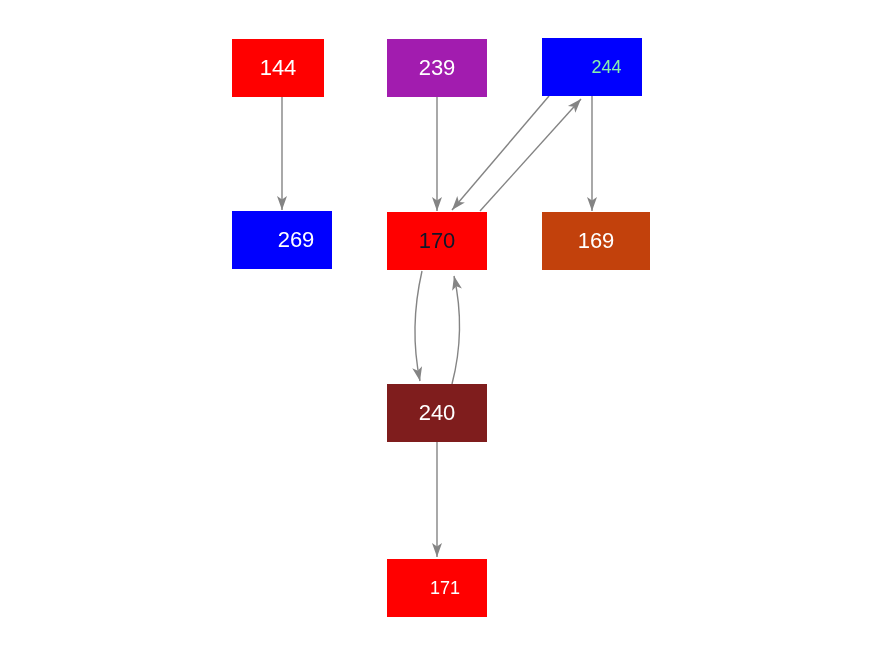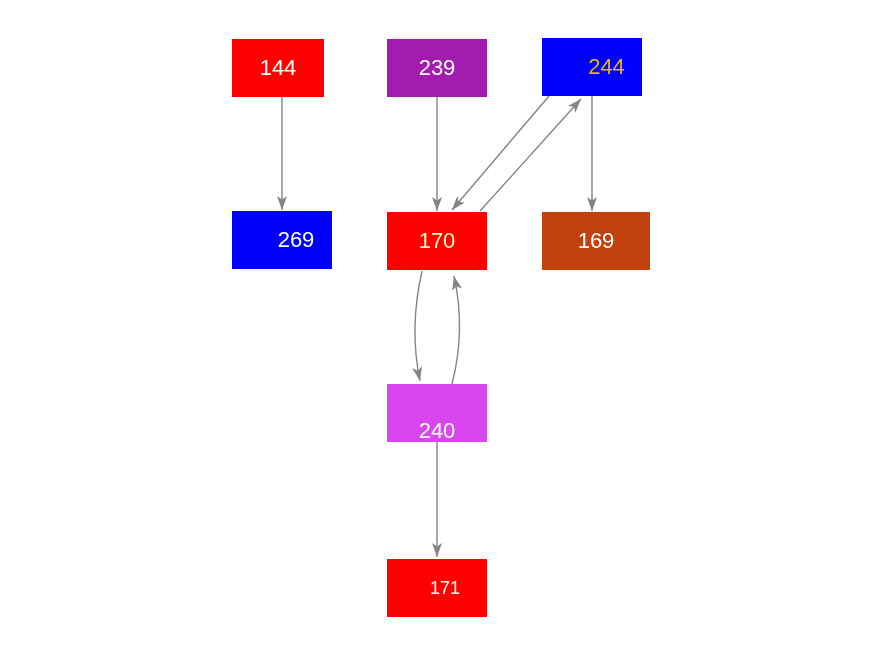--- a/index.html
+++ b/index.html
@@ -59,31 +59,31 @@
       <path d="M437,442 L437,557" class="edge" stroke="#848484" marker-end="url(#arrowhead)"></path>
     </svg>
   <div id="nodes-layer">
       <div class="node" style="left: 232px; top: 39px; width: 92px; height: 58px; background: rgb(255, 0, 0);">
         <span style="color: rgb(255, 255, 255); font-size: 22px;">144</span>
       </div>
       <div class="node" style="left: 387px; top: 39px; width: 100px; height: 58px; background: #a21caf;">
         <span style="color: rgb(255, 255, 255); font-size: 22px;">239</span>
       </div>
       <div class="node" style="left: 542px; top: 38px; width: 100px; height: 58px; background: rgb(0, 0, 255);">
-        <span style="color: #eab308; font-size: 22px; margin-left: 29px;">244</span>
+        <span style="color: #86efac; font-size: 18px; margin-left: 29px;">244</span>
       </div>
       <div class="node" style="left: 232px; top: 211px; width: 100px; height: 58px; background: rgb(0, 0, 255);">
         <span style="color: rgb(255, 255, 255); font-size: 22px; margin-left: 28px;">269</span>
       </div>
       <div class="node" style="left: 387px; top: 212px; width: 100px; height: 58px; background: rgb(255, 0, 0);">
-        <span style="color: #fef9c3; font-size: 22px;">170</span>
+        <span style="color: #0f172a; font-size: 22px;">170</span>
       </div>
       <div class="node" style="left: 542px; top: 212px; width: 108px; height: 58px; background: #c2410c;">
         <span style="color: rgb(255, 255, 255); font-size: 22px;">169</span>
       </div>
-      <div class="node" style="left: 387px; top: 384px; width: 100px; height: 58px; background: #d946ef; align-items: flex-end;">
+      <div class="node" style="left: 387px; top: 384px; width: 100px; height: 58px; background: #7f1d1d;">
         <span style="color: rgb(255, 255, 255); font-size: 22px;">240</span>
       </div>
       <div class="node" style="left: 387px; top: 559px; width: 100px; height: 58px; background: rgb(255, 0, 0);">
         <span style="color: rgb(255, 255, 255); font-size: 18px; margin-left: 16px;">171</span>
       </div>
     </div>
 </div>
 
 </body></html>

